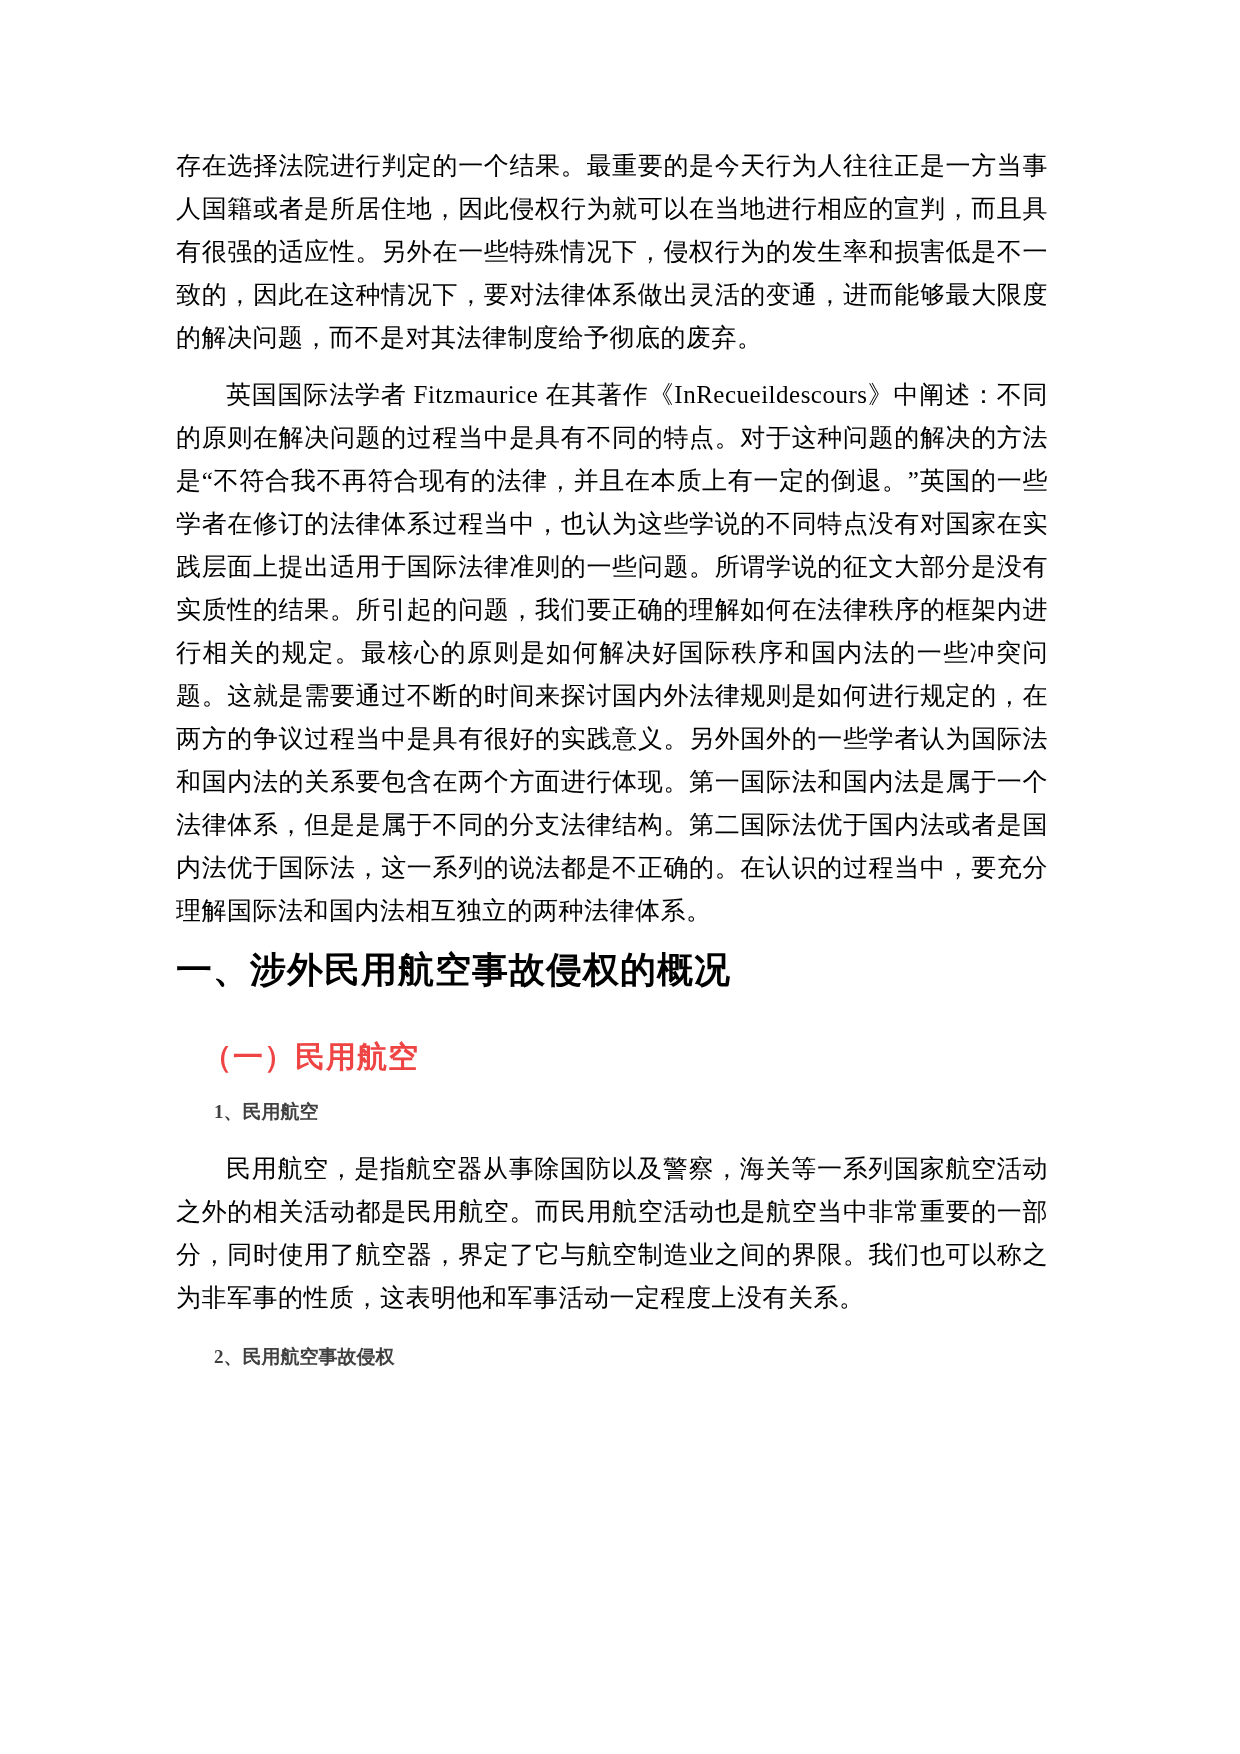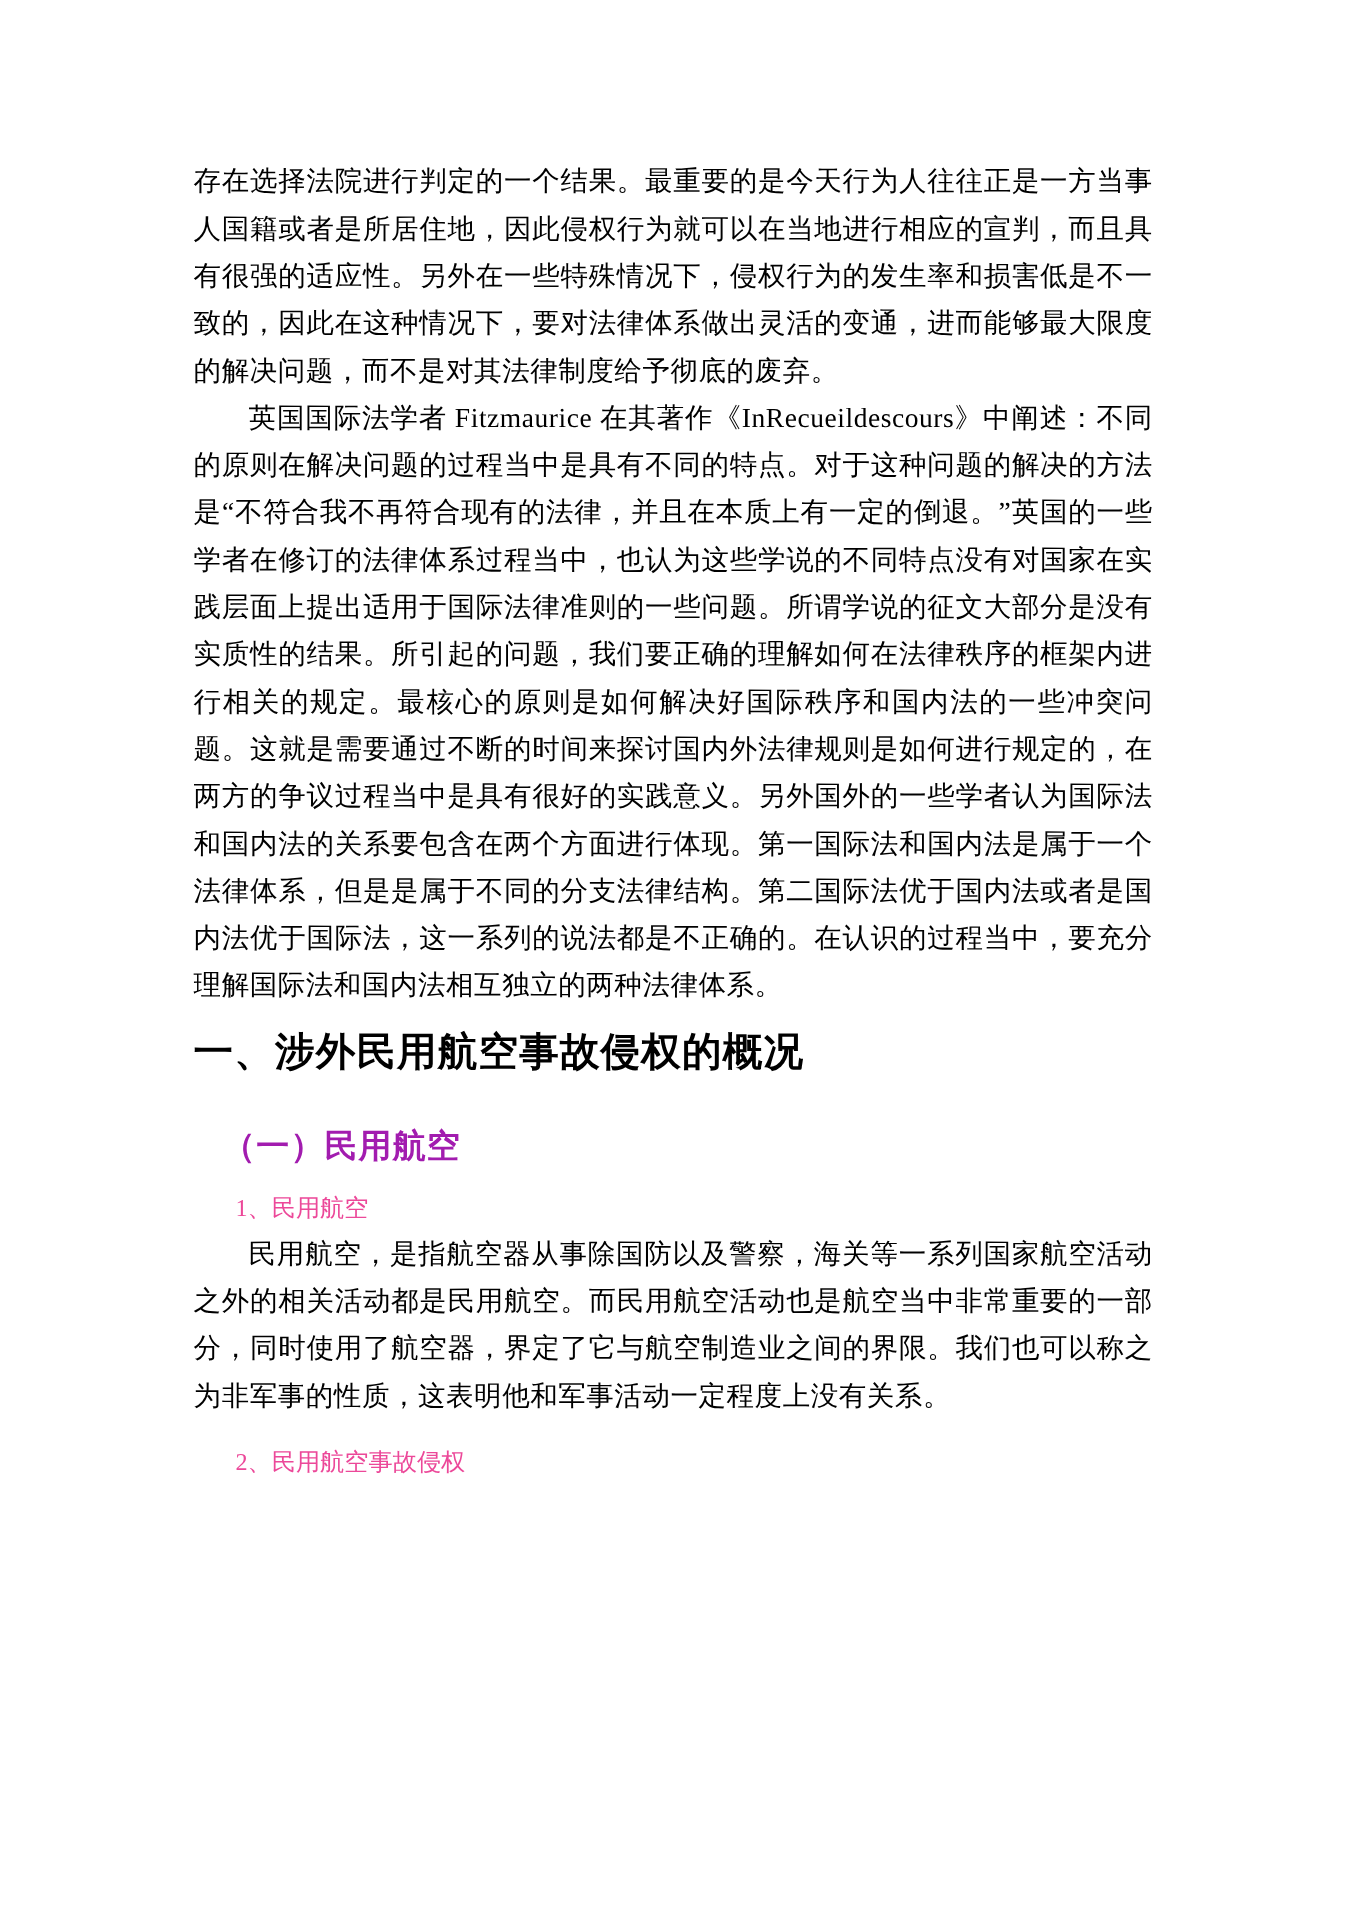--- a/index.html
+++ b/index.html
@@ -26,48 +26,49 @@
     font-family: "Liberation Serif", "DejaVu Serif", serif;
     font-size: 25px;
     line-height: 43px;
     letter-spacing: 0.5px;
     text-align: justify;
     color: #000000;
     word-break: break-all;
   }
   p.indent {
     text-indent: 2em;
+    margin-top: 14px;
   }
   h1.sec-heading {
     margin: 13px 0 12px 0;
     font-family: "Liberation Sans", "DejaVu Sans", sans-serif;
     font-weight: 700;
     font-size: 36px;
     line-height: 50px;
     letter-spacing: 1px;
     color: #000000;
   }
   h2.sub-heading {
     margin: 40px 0 0 0;
     padding-left: 26px;
     font-family: "Liberation Sans", "DejaVu Sans", sans-serif;
     font-weight: 700;
     font-size: 30px;
     line-height: 44px;
     letter-spacing: 1px;
-    color: #a21caf;
+    color: #ef4444;
   }
   h3.item-heading {
     margin: 11px 0 0 0;
     padding-left: 38px;
     font-family: "Liberation Serif", "DejaVu Serif", serif;
-    font-weight: 400;
-    font-size: 22px;
+    font-weight: 700;
+    font-size: 19px;
     line-height: 43px;
-    color: #ec4899;
+    color: #404040;
   }
   h3.item-heading.tight {
     margin-top: 16px;
   }
 </style>
 </head>
 <body>
 
 <div class="page">
   <div class="content">

